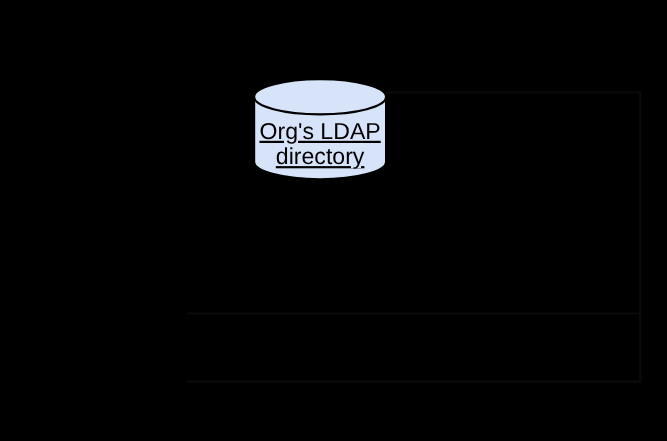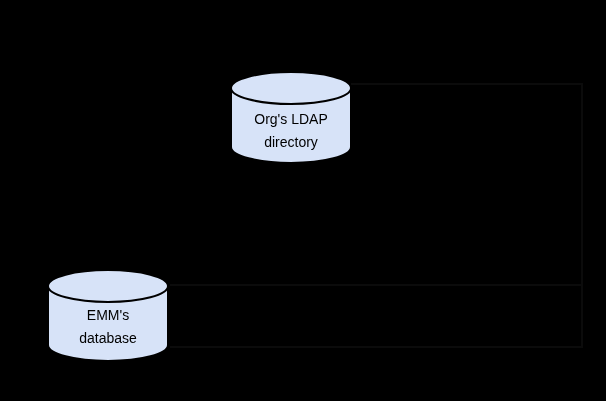--- a/index.html
+++ b/index.html
@@ -49,23 +49,24 @@
     left: 0;
     top: 0;
     width: 100%;
     height: 100%;
     box-sizing: border-box;
     display: flex;
     align-items: center;
     justify-content: center;
     text-align: center;
     white-space: pre-line;
-    font-size: 14px;
+    font-size: 21px;
     line-height: 23px;
     color: var(--text-color, #000);
+    text-decoration: underline;
   }
 </style>
 </head>
 <body style="background: rgb(0, 0, 0);">
 
 <div id="canvas">
 
   <svg id="connector-svg" viewBox="0 0 606 401" xmlns="http://www.w3.org/2000/svg">
       <path d="M351 84 H582 V348"></path>
       <path d="M170 285 H582"></path>
@@ -74,23 +75,15 @@
 
   <div class="node" style="left:230px; top:71px;">
     <svg class="cyl" width="122" height="93" viewBox="0 0 122 93" xmlns="http://www.w3.org/2000/svg">
       <path d="M1 17 V76 A60 16 0 0 0 121 76 V17 Z"></path>
       <ellipse cx="61" cy="17" rx="60" ry="16"></ellipse>
     </svg>
     <div class="label" style="padding-top:26px;">Org's LDAP
 directory</div>
   </div>
 
-  <div class="node" style="left:47px; top:269px;">
-    <svg class="cyl" width="122" height="93" viewBox="0 0 122 93" xmlns="http://www.w3.org/2000/svg">
-      <path d="M1 17 V76 A60 16 0 0 0 121 76 V17 Z"></path>
-      <ellipse cx="61" cy="17" rx="60" ry="16"></ellipse>
-    </svg>
-    <div class="label" style="padding-top:22px;">EMM's
-database</div>
-  </div>
 
 
 </div>
 
 </body></html>

